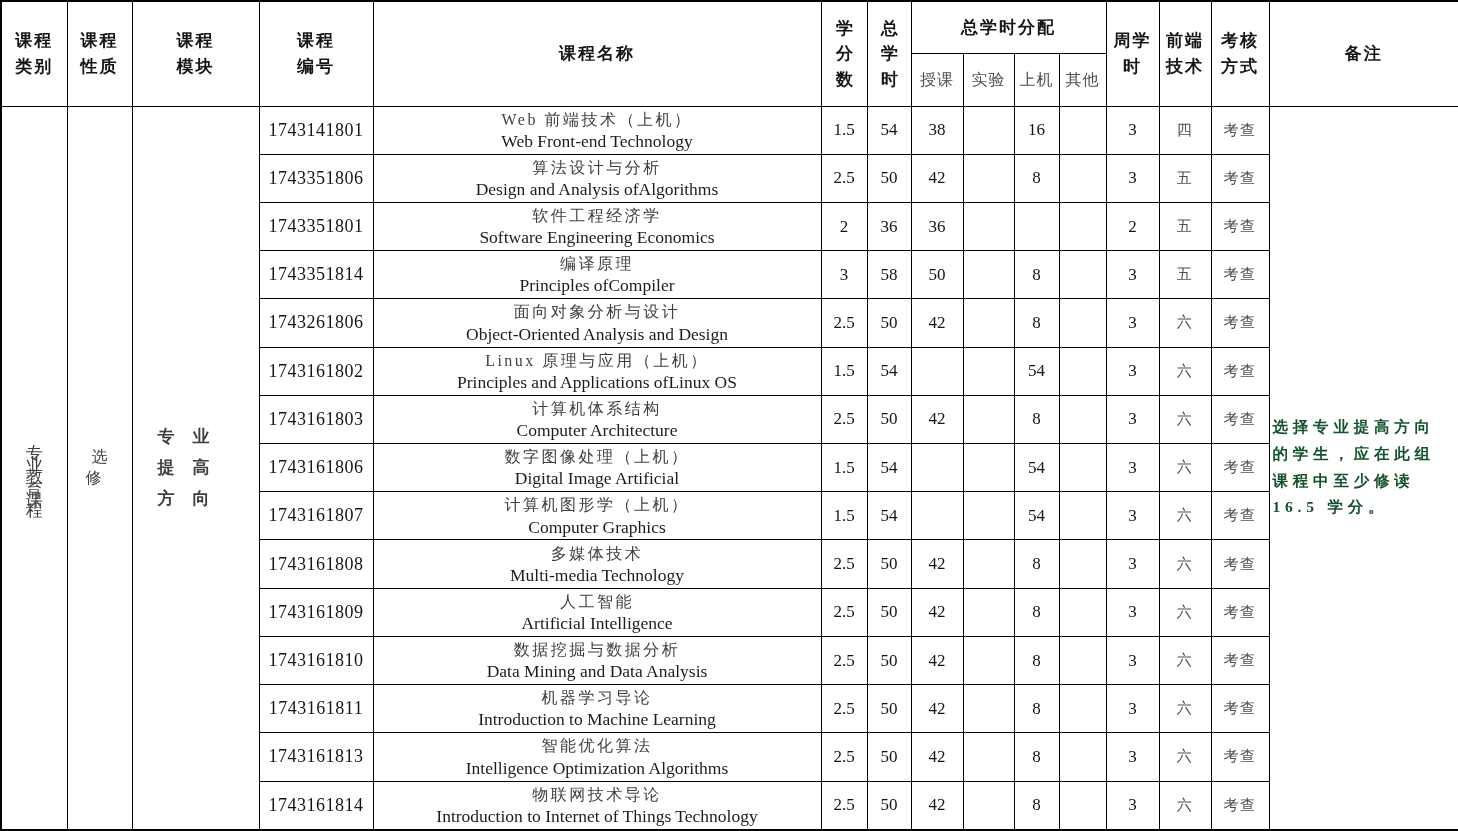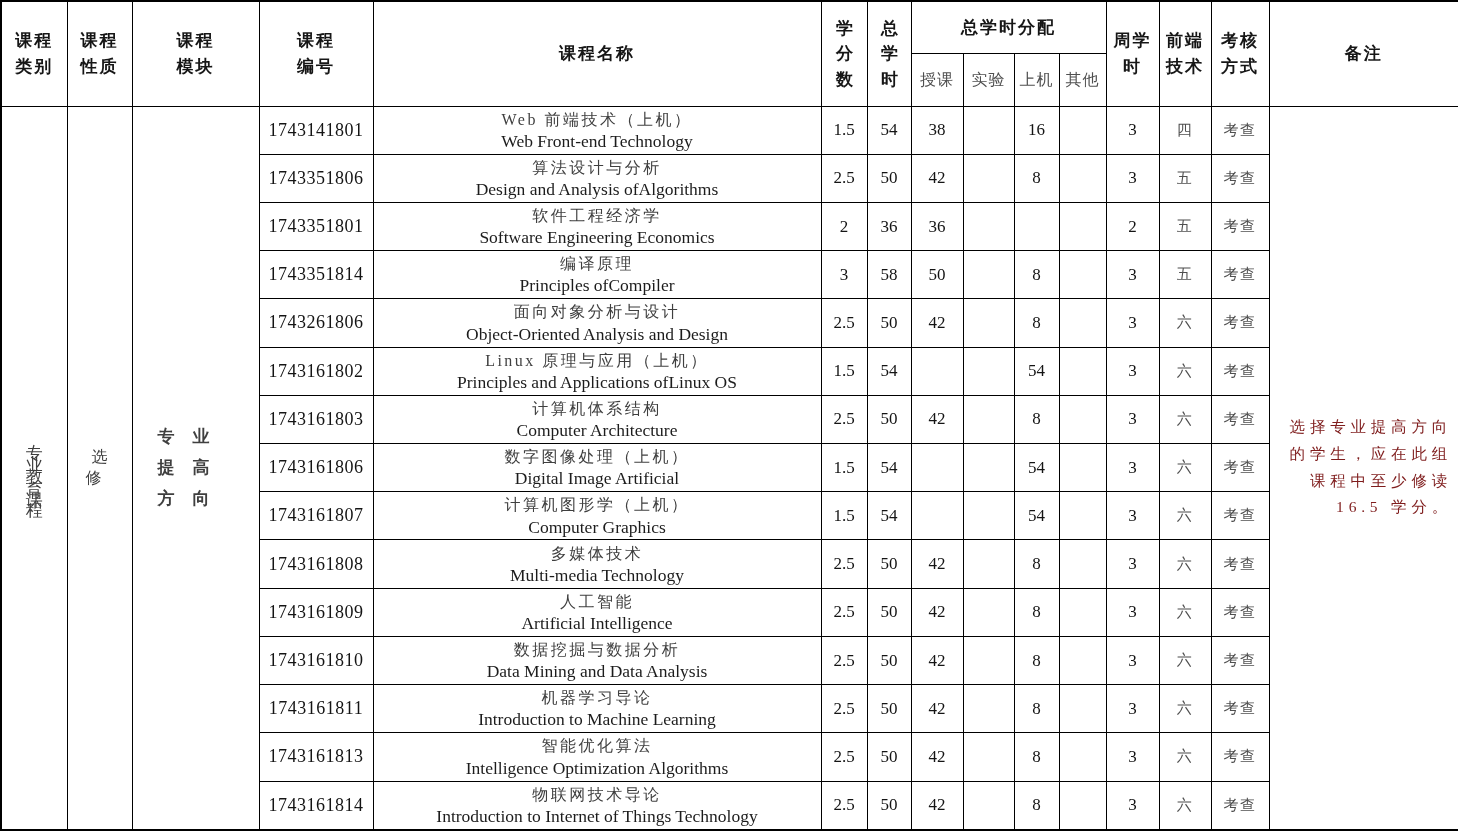--- a/index.html
+++ b/index.html
@@ -31,22 +31,22 @@
   .vert{
     writing-mode:vertical-rl;text-orientation:upright;
     letter-spacing:12px;font-size:17px;color:#3f3f3f;
   }
   td.nature{font-size:16px;color:#3f3f3f;letter-spacing:12px;text-indent:12px;margin-left:23px;}
   .modblock{
     display:inline-block;width:76px;text-align:left;
     font-size:17px;color:#3f3f3f;letter-spacing:18px;line-height:1.85;font-weight:bold;
   }
   td.remark{
-    font-size:15.5px;color:#7f1d1d;letter-spacing:4.8px;line-height:1.72;
-    text-align:right;padding:2px 6px 2px 3px;
+    font-size:15.5px;color:#14532d;letter-spacing:4.8px;line-height:1.72;
+    text-align:left;padding:2px 6px 2px 3px;font-weight:bold;
   }
 </style>
 </head>
 <body>
 
 <div class="page">
 <table class="course-table">
   <colgroup>
     <col style="width:66px">
         <col style="width:65px">

